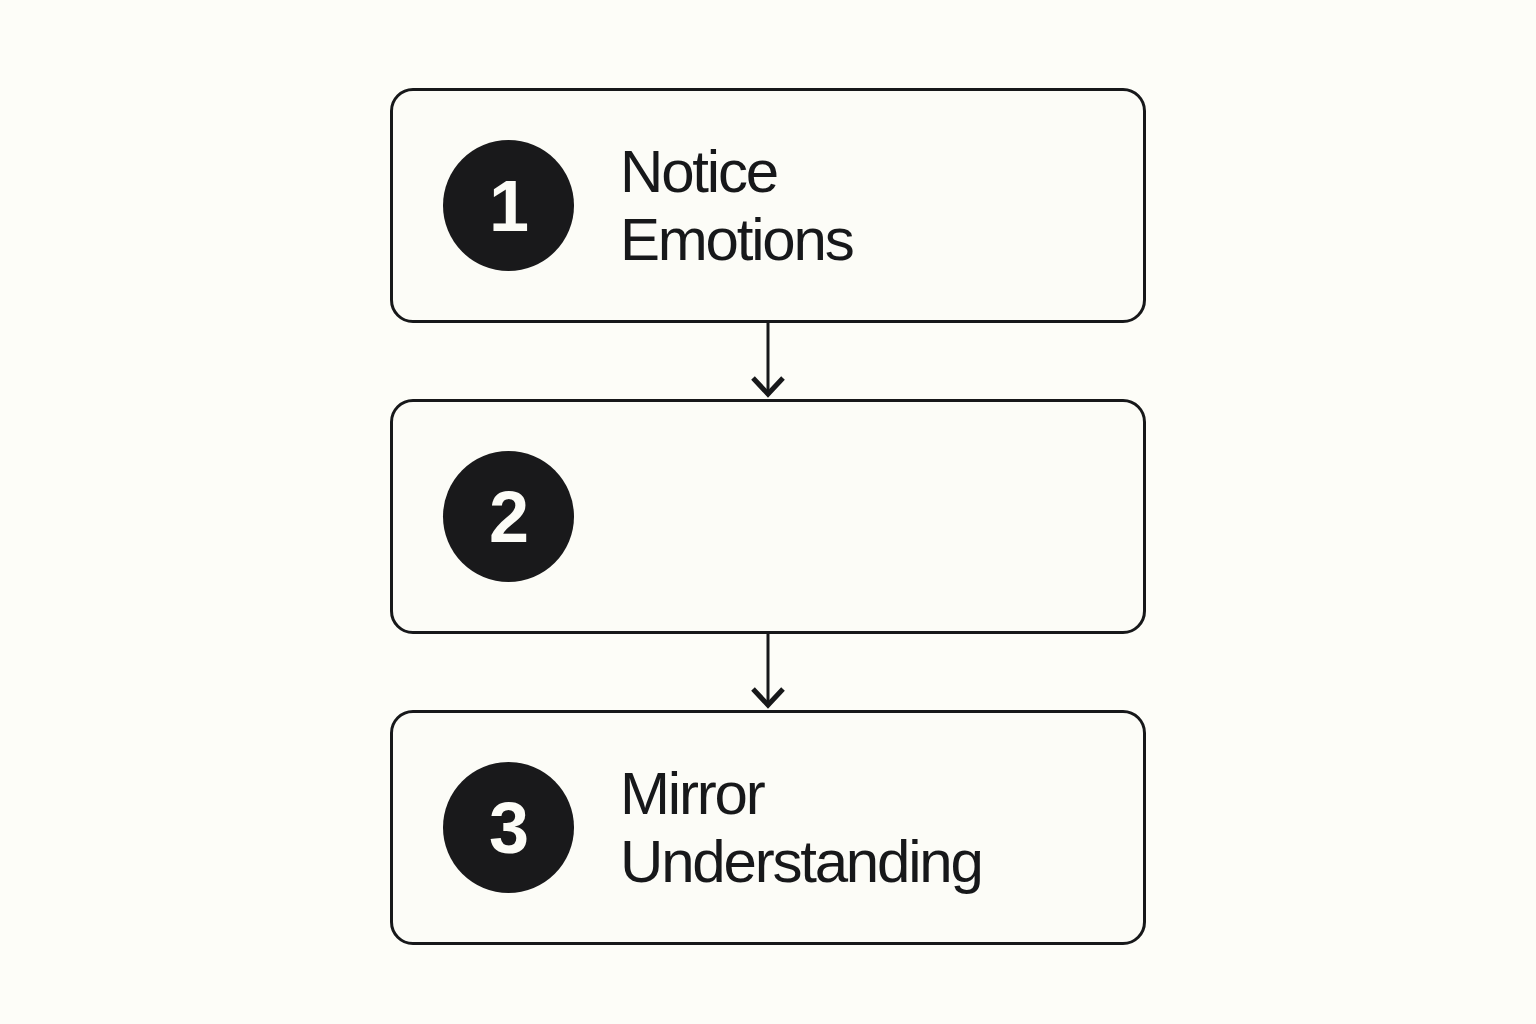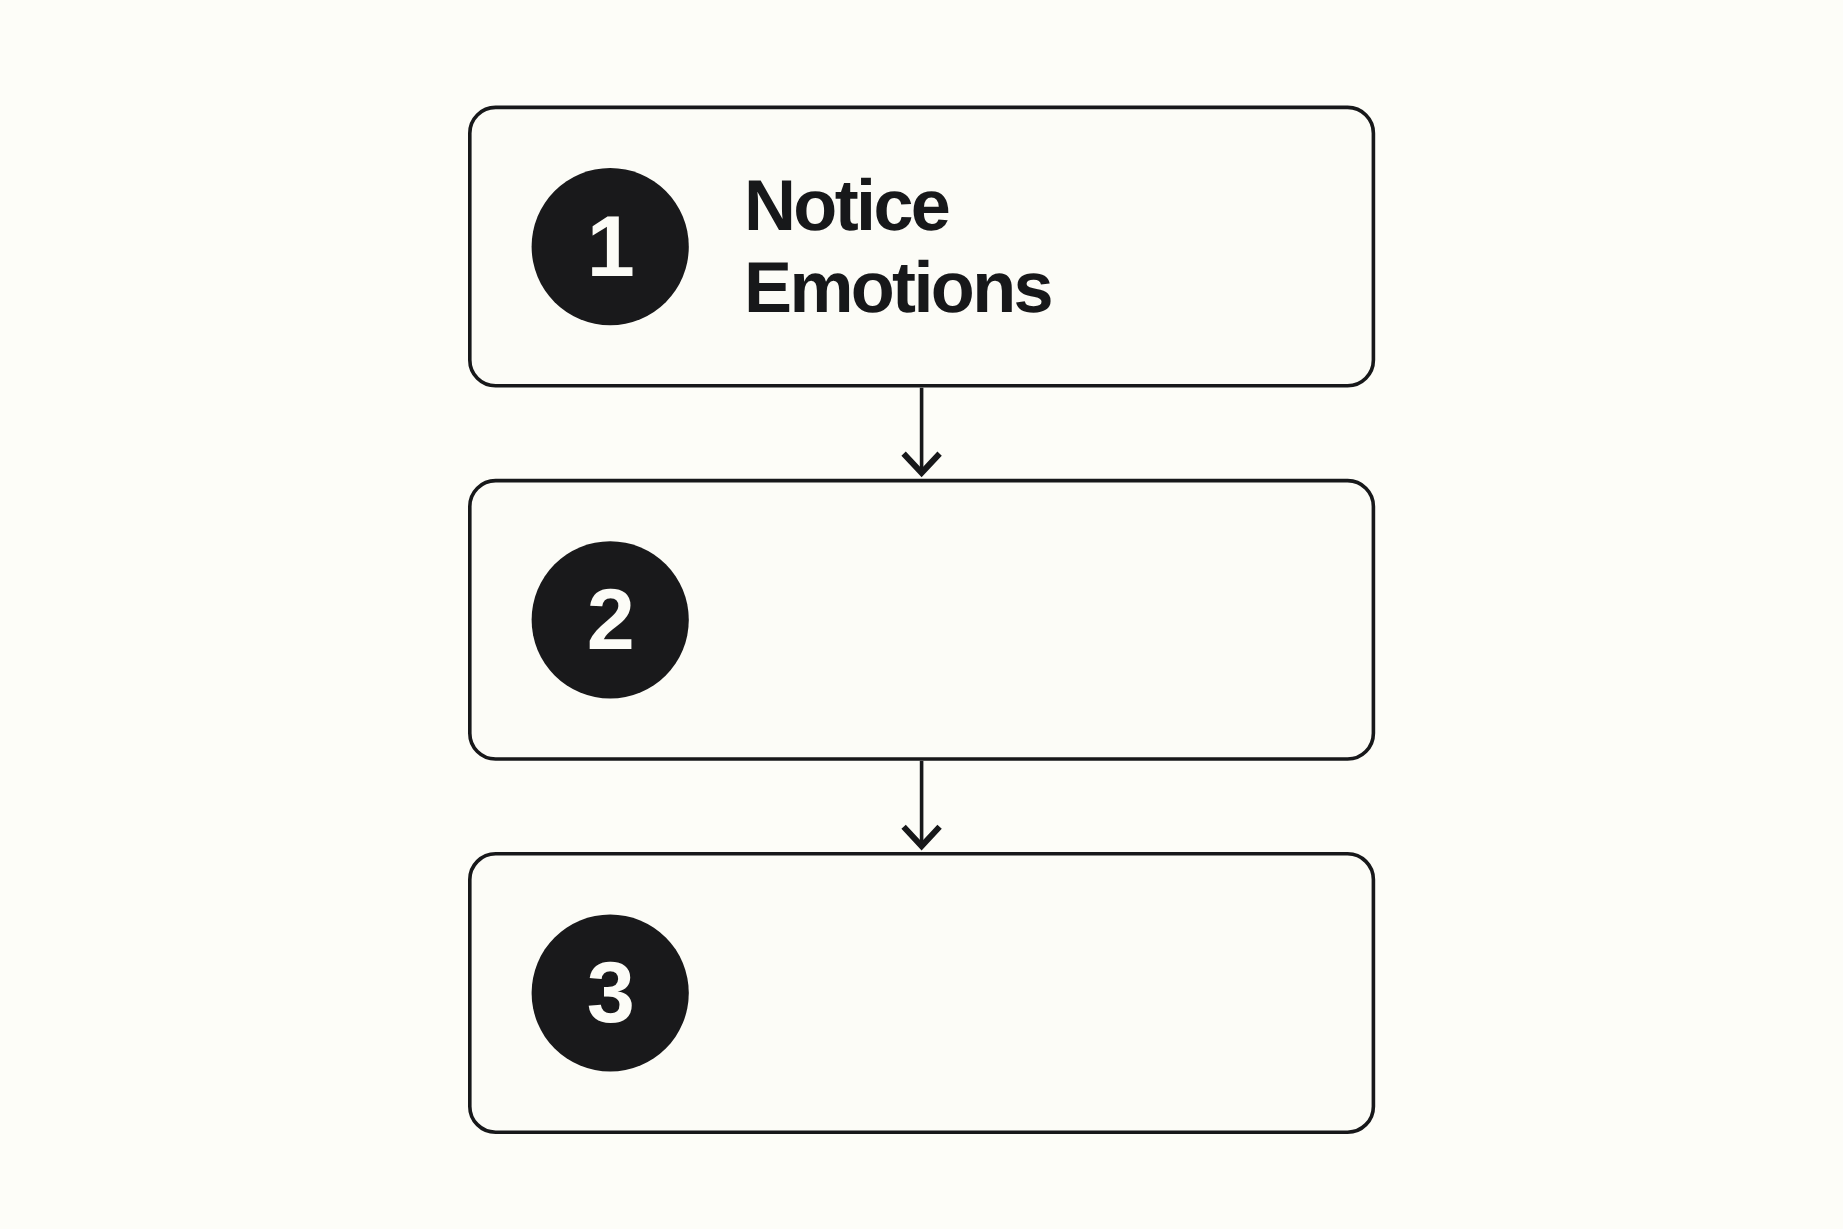--- a/index.html
+++ b/index.html
@@ -53,21 +53,21 @@
     font-size: 72px;
     font-weight: bold;
     line-height: 1;
     letter-spacing: -1px;
   }
   .step-label {
     margin-left: 46px;
     color: #17181a;
     font-family: "Liberation Sans", sans-serif;
     font-size: 60px;
-    font-weight: bold;
+    font-weight: normal;
     line-height: 1.12;
     letter-spacing: -2.2px;
     white-space: pre-line;
   }
   .connector {
     position: relative;
     width: 756px;
     height: 76px;
   }
   .connector svg {
@@ -108,16 +108,18 @@
       <svg width="72" height="76" viewBox="0 0 72 76">
         <line x1="36" y1="0" x2="36" y2="69" stroke="#17181a" stroke-width="3"></line>
         <polyline points="21,55 36,71 51,55" fill="none" stroke="#17181a" stroke-width="5" stroke-linecap="butt" stroke-linejoin="miter"></polyline>
       </svg>
     </div>
 
     <div class="step-box">
       <div class="step-badge">
         <span class="step-badge-number">3</span>
       </div>
+      <div class="step-label">Mirror
+Understanding</div>
     </div>
 
   </div>
 </div>
 
 </body></html>

